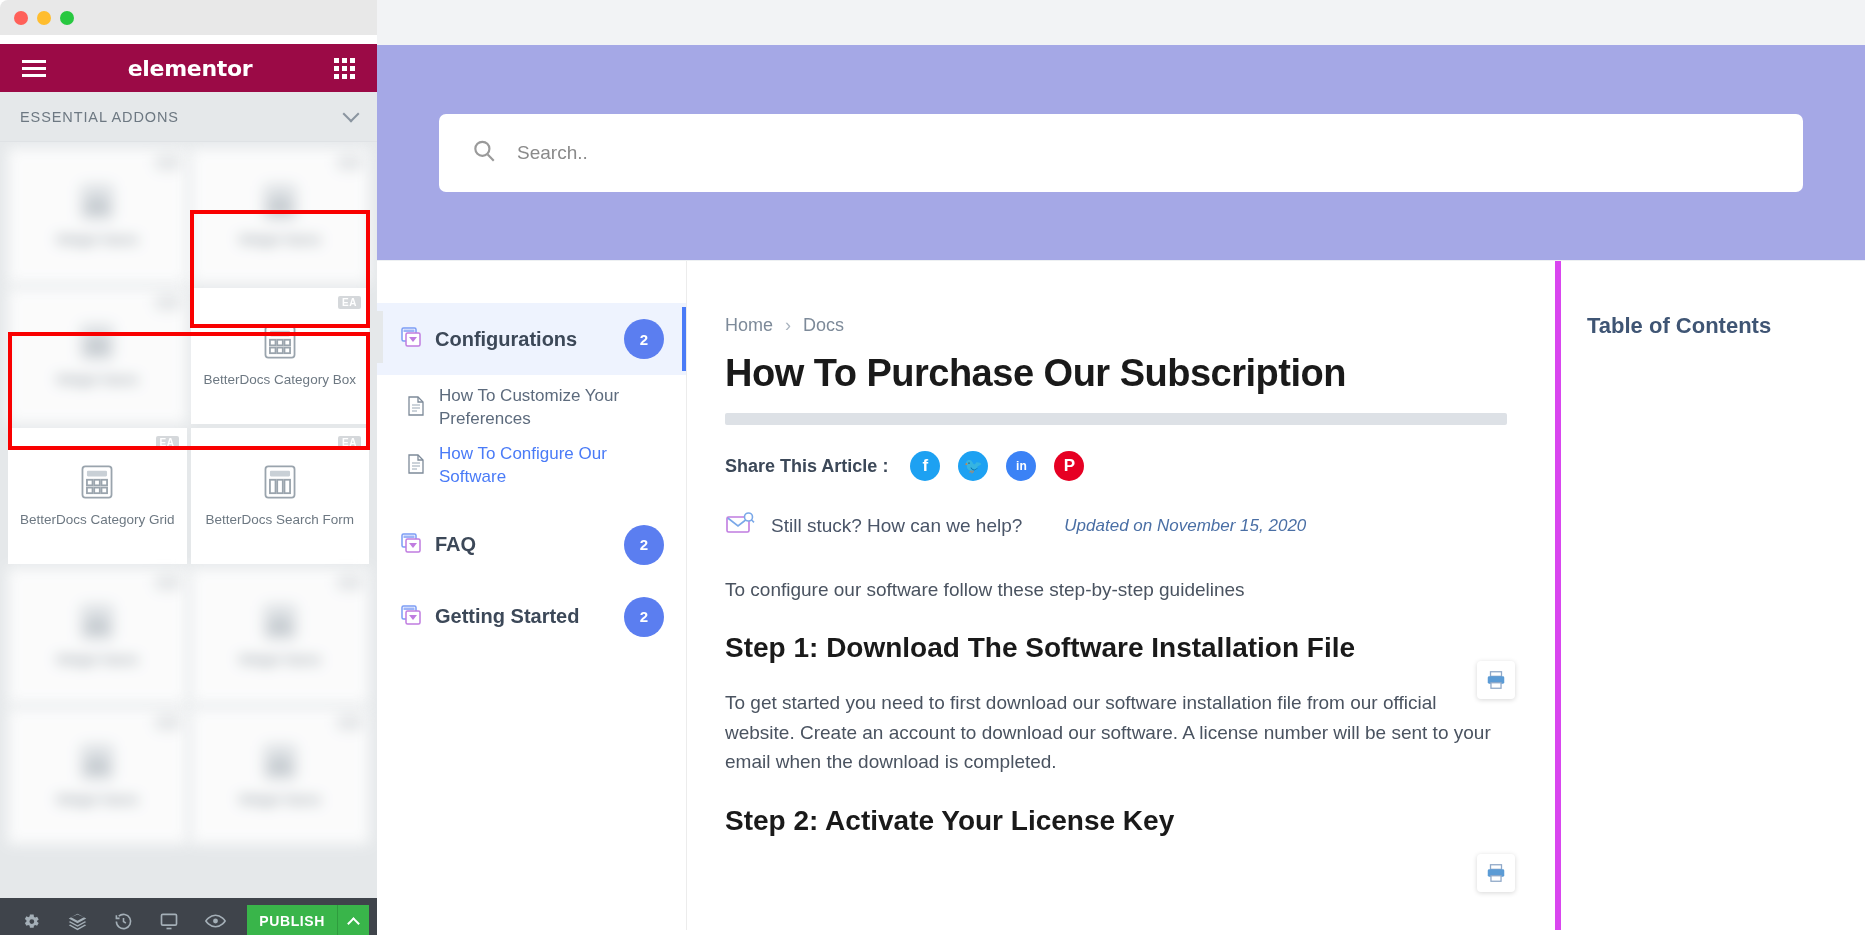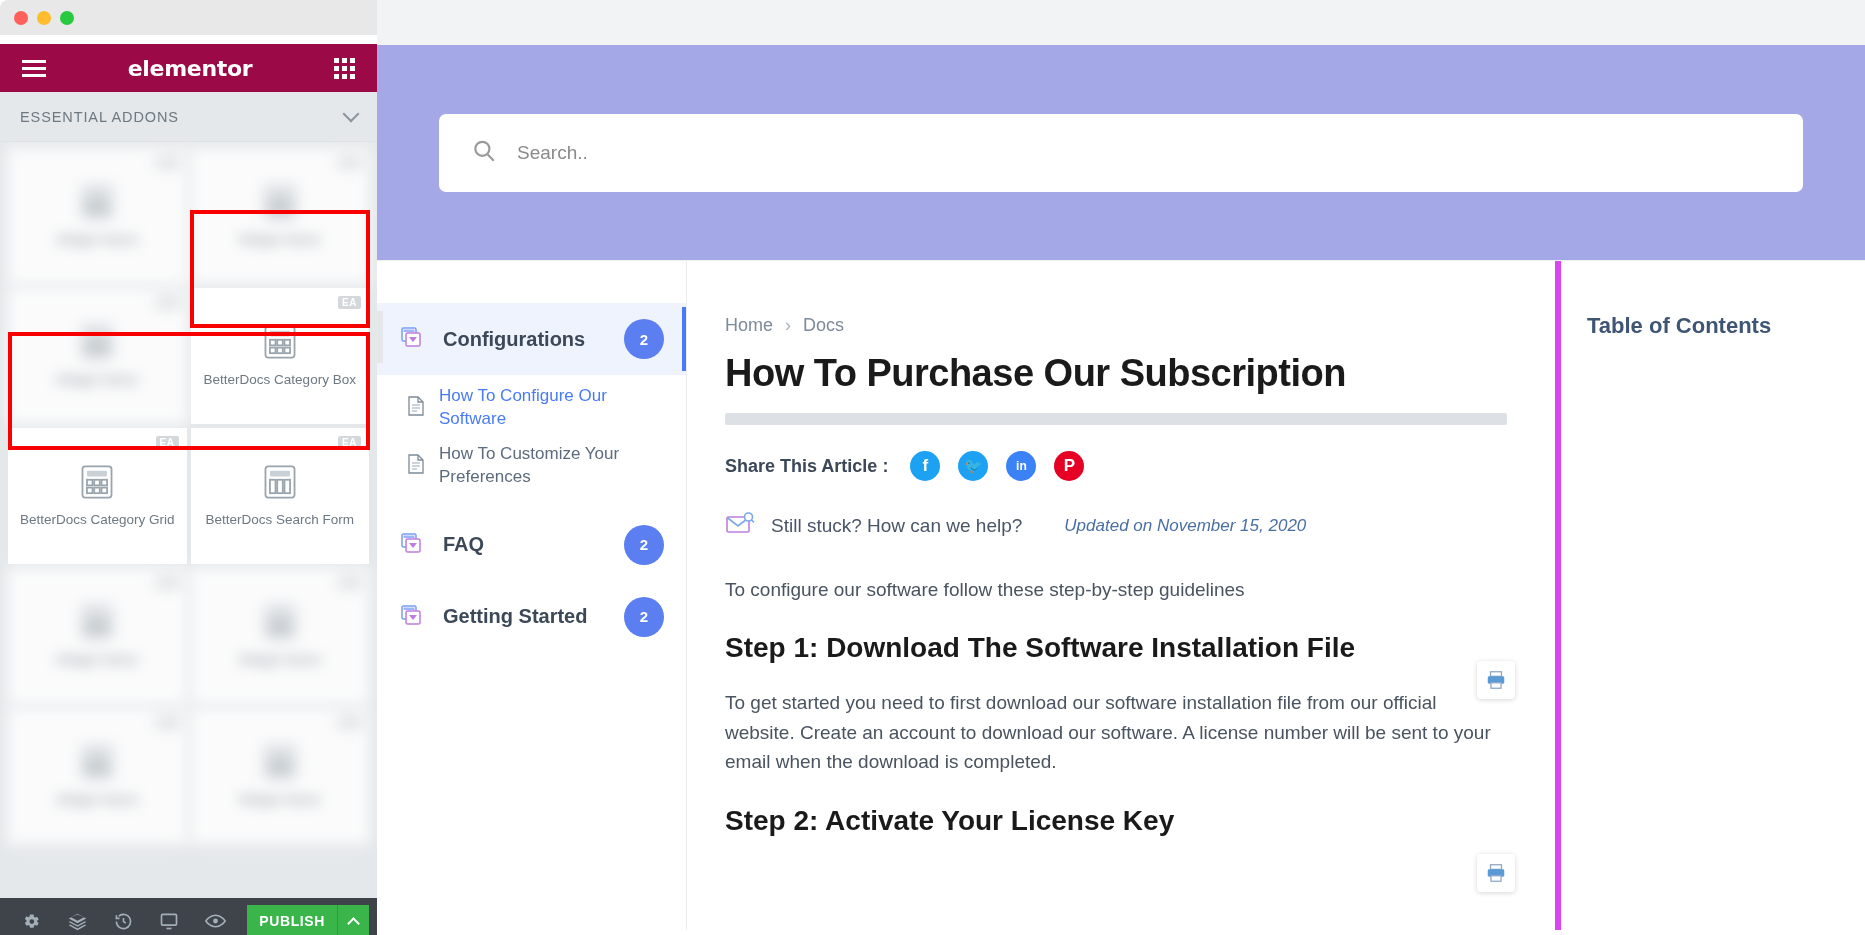--- a/index.html
+++ b/index.html
@@ -159,21 +159,21 @@
   }
 
   
   .cat-sidebar {
     width: 310px; flex: 0 0 auto;
     border-right: 1px solid #ececec;
     padding: 42px 0 0 0; position: relative;
     background: #fff;
   }
   .cat-item {
-    display: flex; align-items: center; gap: 20px;
+    display: flex; align-items: center; gap: 12px;
     padding: 16px 22px 16px 22px; position: relative;
     cursor: pointer;
   }
   .cat-item.active { background: #eef3fe; }
   .cat-item.active::after {
     content: ''; position: absolute; right: 0; top: 4px; bottom: 4px;
     width: 4px; background: #4a7bf7;
   }
   .cat-name { font-size: 20px; color: #3c4858; font-weight: bold; flex: 1 1 auto; }
   .cat-count {
@@ -505,29 +505,29 @@
               <span class="cat-name">Configurations</span>
               <span class="cat-count">2</span>
             </div>
             <div class="doc-list">
               <div class="doc-item">
                 <span><svg width="18" height="20" viewBox="0 0 18 20" fill="#fff" stroke="#7d8a99" stroke-width="1.3">
   <path d="M2 1h9l5 5v13H2z"></path>
                     <path d="M11 1v5h5" fill="none"></path>
   <path d="M5 9h8M5 12h8M5 15h5" stroke="#9aa7b5" stroke-width="1.1"></path>
 </svg></span>
-                <span class="doc-title linked">How To Configure Our Software</span>
+                <span class="doc-title">How To Customize Your Preferences</span>
               </div>
               <div class="doc-item">
                 <span><svg width="18" height="20" viewBox="0 0 18 20" fill="#fff" stroke="#7d8a99" stroke-width="1.3">
   <path d="M2 1h9l5 5v13H2z"></path>
                     <path d="M11 1v5h5" fill="none"></path>
   <path d="M5 9h8M5 12h8M5 15h5" stroke="#9aa7b5" stroke-width="1.1"></path>
 </svg></span>
-                <span class="doc-title">How To Customize Your Preferences</span>
+                <span class="doc-title linked">How To Configure Our Software</span>
               </div>
             </div>
             <div class="cat-item">
               <span><svg width="24" height="24" viewBox="0 0 24 24" fill="none">
   <rect x="3" y="3" width="14" height="13" rx="1.5" stroke="#7b9cf5" stroke-width="1.5" fill="#fff"></rect>
   <rect x="4.5" y="4.5" width="11" height="2.5" fill="#9db4f7"></rect>
   <rect x="7" y="8" width="14" height="13" rx="1.5" stroke="#c07ce0" stroke-width="1.5" fill="#fff"></rect>
   <path d="M10 12h8l-4 5z" fill="#c07ce0"></path>
 </svg></span>
               <span class="cat-name">FAQ</span>

